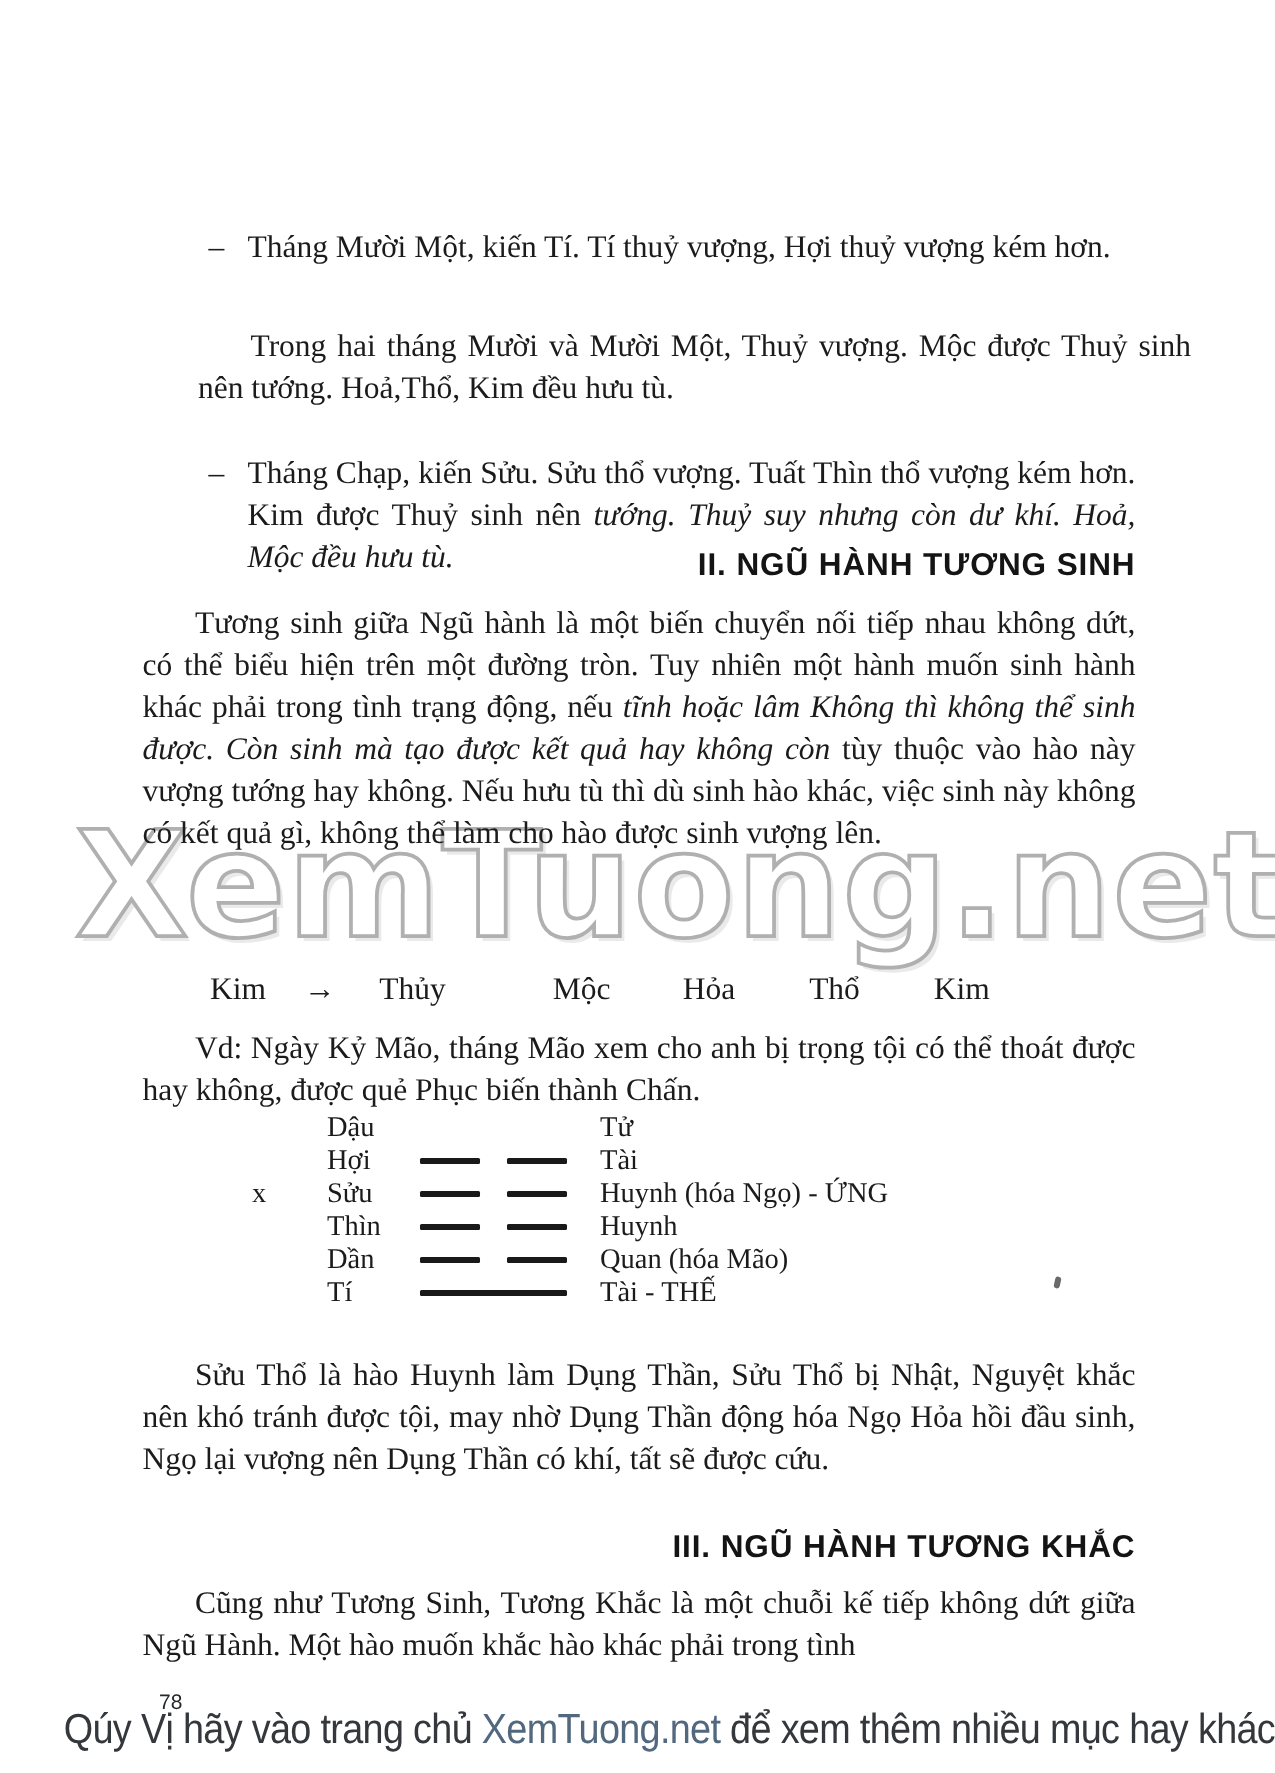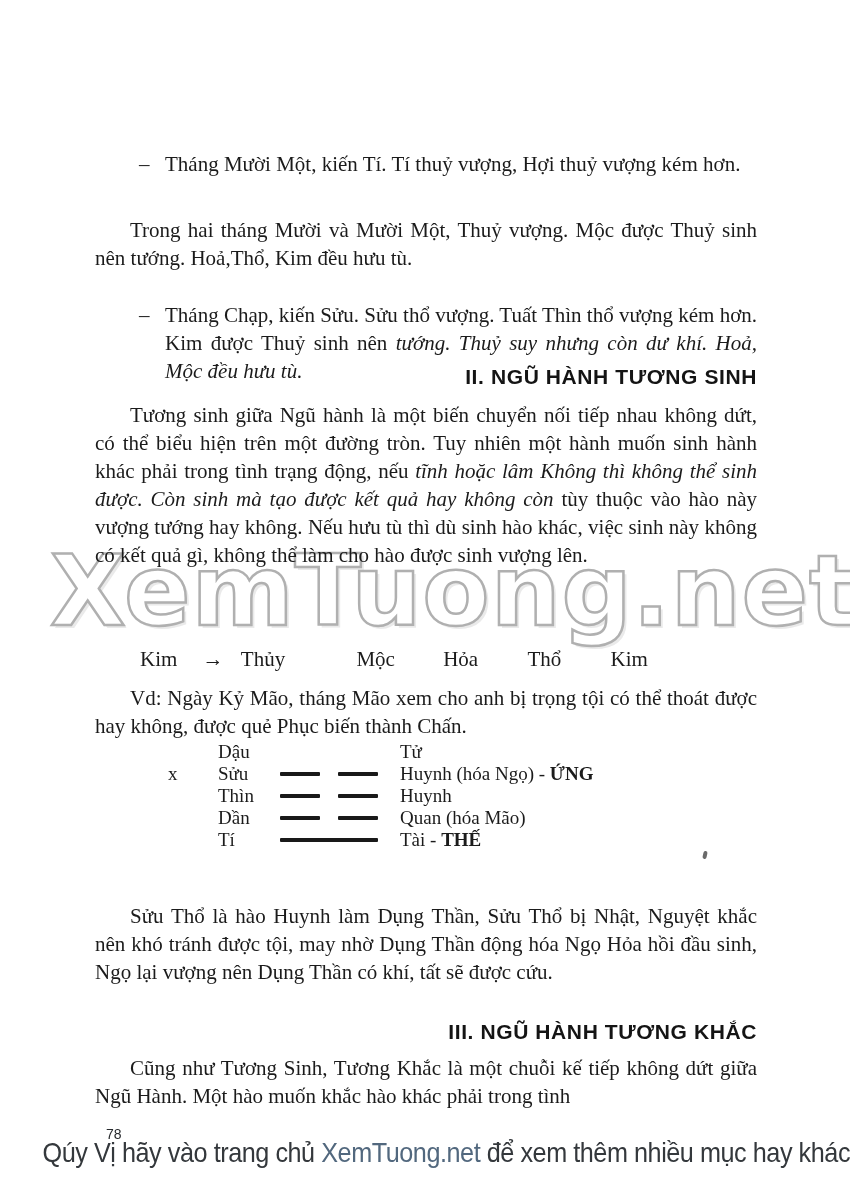--- a/index.html
+++ b/index.html
@@ -40,36 +40,36 @@
   .heading {
     font-family:"Liberation Sans", sans-serif;
     font-weight:700; font-size:21px; letter-spacing:0.6px;
     color:#141414; text-align:right;
   }
   
   .cycle { white-space:nowrap; text-align:left; }
   .cycle span { display:inline-block; }
   .cy-0 { margin-left:45px; }
   .cy-arrow { margin-left:20px; }
-  .cy-1 { margin-left:12px; }
+  .cy-1 { margin-left:24px; }
   .cy-2 { margin-left:66px; }
   .cy-3 { margin-left:43px; }
   .cy-4 { margin-left:44px; }
   .cy-5 { margin-left:44px; }
   
   .hexagram { position:absolute; left:95px; top:741px; width:662px; z-index:2; }
   .hx-row { display:flex; align-items:center; height:22px; font-size:19px; line-height:22px; }
   .hx-marker { width:123px; padding-left:73px; }
   .hx-branch { width:62px; }
   .hx-line { width:98px; display:flex; justify-content:space-between; align-items:center; }
   .hx-line .seg { height:4px; background:#191919; border-radius:1px; }
   .hx-line.broken .seg { width:40px; }
   .hx-line.solid .seg { width:98px; }
   .hx-label { margin-left:22px; white-space:nowrap; }
-  .hx-label b { font-weight:700; }
+  .hx-label b { font-weight:400; }
   
   .page-number {
     position:absolute; left:106px; top:1126px; z-index:3;
     font-family:"Liberation Sans", sans-serif;
     font-size:14px; color:#26292c;
   }
   .footer {
     position:absolute; left:0; top:1133px; width:850px; z-index:2;
     text-align:center;
     font-family:"Liberation Sans", sans-serif;
@@ -92,21 +92,21 @@
 
 <div class="page">
 
   <div class="watermark">XemTuong.net</div>
 
   <div class="blk bullet-item" style="top:150px;">
     <span class="dash">–</span>
     <span>Tháng Mười Một, kiến Tí. Tí thuỷ vượng, Hợi thuỷ vượng kém hơn.</span>
   </div>
 
-  <p class="blk indent" style="top:216px;">Trong hai tháng Mười và Mười Một, Thuỷ vượng. Mộc được Thuỷ sinh nên tướng. Hoả,Thổ, Kim đều hưu tù.</p>
+  <p class="blk indent" style="top:216px;margin-left:37px;">Trong hai tháng Mười và Mười Một, Thuỷ vượng. Mộc được Thuỷ sinh nên tướng. Hoả,Thổ, Kim đều hưu tù.</p>
 
   <div class="blk bullet-item" style="top:273px;">
     <span class="dash">–</span>
     <span>Tháng Chạp, kiến Sửu. Sửu thổ vượng. Tuất Thìn thổ vượng kém hơn. Kim được Thuỷ sinh nên </span><span class="it">tướng. Thuỷ suy nhưng còn dư khí. Hoả, Mộc đều hưu tù.</span>
   </div>
 
   <h2 class="blk heading" style="top:363px;">II. NGŨ HÀNH TƯƠNG SINH</h2>
 
   <p class="blk indent" style="top:401px;">
     <span>Tương sinh giữa Ngũ hành là một biến chuyển nối tiếp nhau không dứt, có thể biểu hiện trên một đường tròn. Tuy nhiên một hành muốn sinh hành khác phải trong tình trạng động, nếu </span><span class="it">tĩnh hoặc lâm Không thì không thể sinh được. Còn sinh mà tạo được kết quả hay không còn </span><span>tùy thuộc vào hào này vượng tướng hay không. Nếu hưu tù thì dù sinh hào khác, việc sinh này không có kết quả gì, không thể làm cho hào được sinh vượng lên.</span>
@@ -127,20 +127,29 @@
 
   <div class="hexagram">
 
     <div class="hx-row">
       <span class="hx-marker"></span>
       <span class="hx-branch">Dậu</span>
       <span class="hx-line"></span>
       <span class="hx-label">Tử</span>
     </div>
 
+    <div class="hx-row">
+      <span class="hx-marker"></span>
+      <span class="hx-branch">Hợi</span>
+      <span class="hx-line broken">
+          <span class="seg"></span>
+          <span class="seg"></span>
+        </span>
+      <span class="hx-label">Tài</span>
+    </div>
 
     <div class="hx-row">
       <span class="hx-marker">x</span>
       <span class="hx-branch">Sửu</span>
       <span class="hx-line broken">
           <span class="seg"></span>
           <span class="seg"></span>
         </span>
       <span class="hx-label"><span>Huynh (hóa Ngọ) - </span><b>ỨNG</b></span>
     </div>

